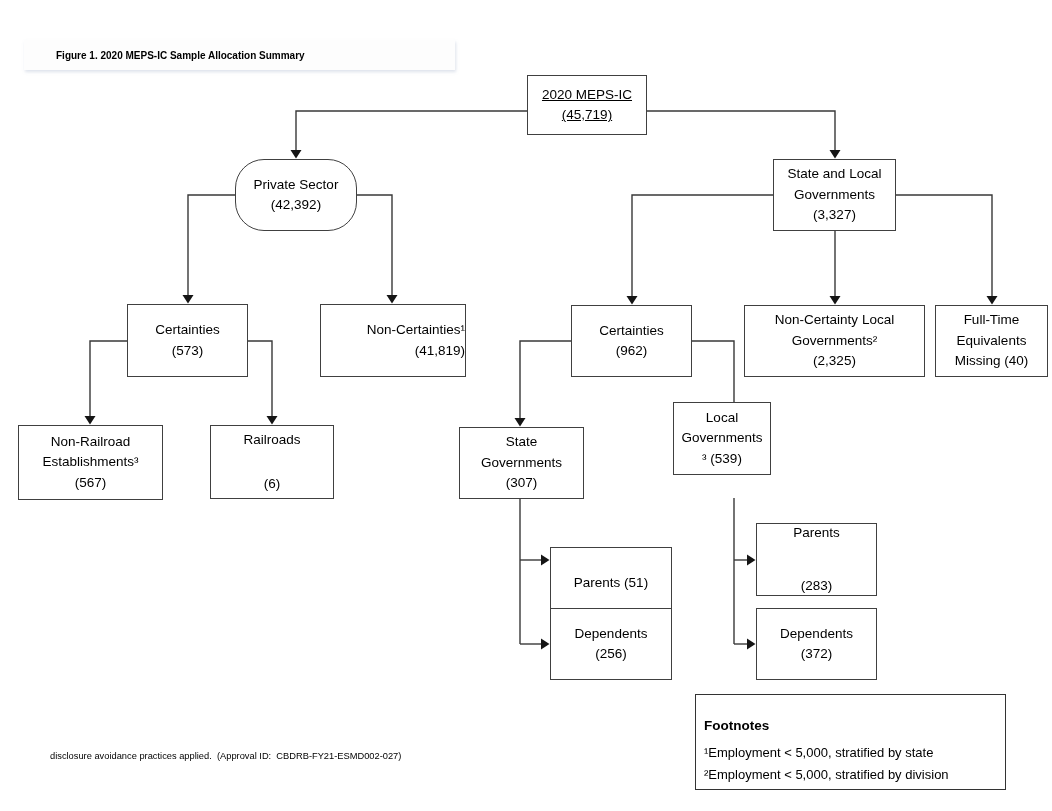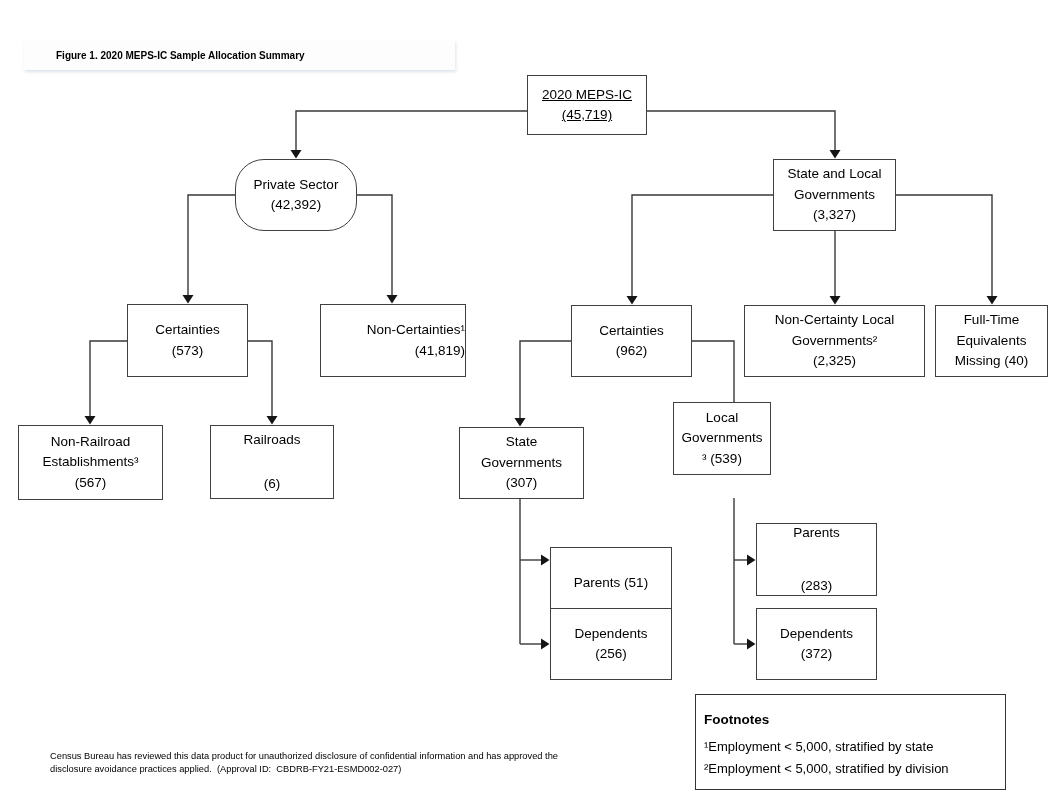--- a/index.html
+++ b/index.html
@@ -36,21 +36,21 @@
   .n-stategov  { left:459px; top:427px; width:125px; height:72px; }
   .n-localgov  { left:673px; top:402px; width:98px; height:73px; }
   .n-sparents  { left:550px; top:523px; width:122px; height:73px;margin-top:24px; }
   .n-sdeps     { left:550px; top:608px; width:122px; height:72px; }
   .n-lparents  { left:756px; top:523px; width:121px; height:73px;gap:32px; }
   .n-ldeps     { left:756px; top:608px; width:121px; height:72px; }
 
   .footnotes {
     position:absolute; left:695px; top:694px; width:311px; height:96px;
     box-sizing:border-box; background:#ffffff; border:1.5px solid #333;
-    padding:16px 8px; z-index:1;
+    padding:22px 8px; z-index:1;
   }
   .fn-header { font-weight:bold; font-size:13.5px; line-height:18px; margin-bottom:7px; }
   .fn-lines div { font-size:13px; line-height:21.5px; white-space:nowrap; }
 
   .disclaimer {
     position:absolute; left:50px; top:750px; width:580px; z-index:1;
     font-size:9.3px; line-height:13px; color:#000;
   }
   .disclaimer div { white-space:pre-wrap; }
 </style>
@@ -174,17 +174,16 @@
 
   <div class="footnotes">
     <div class="fn-header">Footnotes</div>
     <div class="fn-lines">
         <div>¹Employment &lt; 5,000, stratified by state</div>
         <div>²Employment &lt; 5,000, stratified by division</div>
       </div>
   </div>
 
   <div class="disclaimer">
-      <div>Census Bureau has reviewed this data product for unauthorized disclosure of confidential information and has approved the</div>
       <div>disclosure avoidance practices applied.  (Approval ID:  CBDRB-FY21-ESMD002-027)</div>
     </div>
 
 </div>
 
 </body></html>

